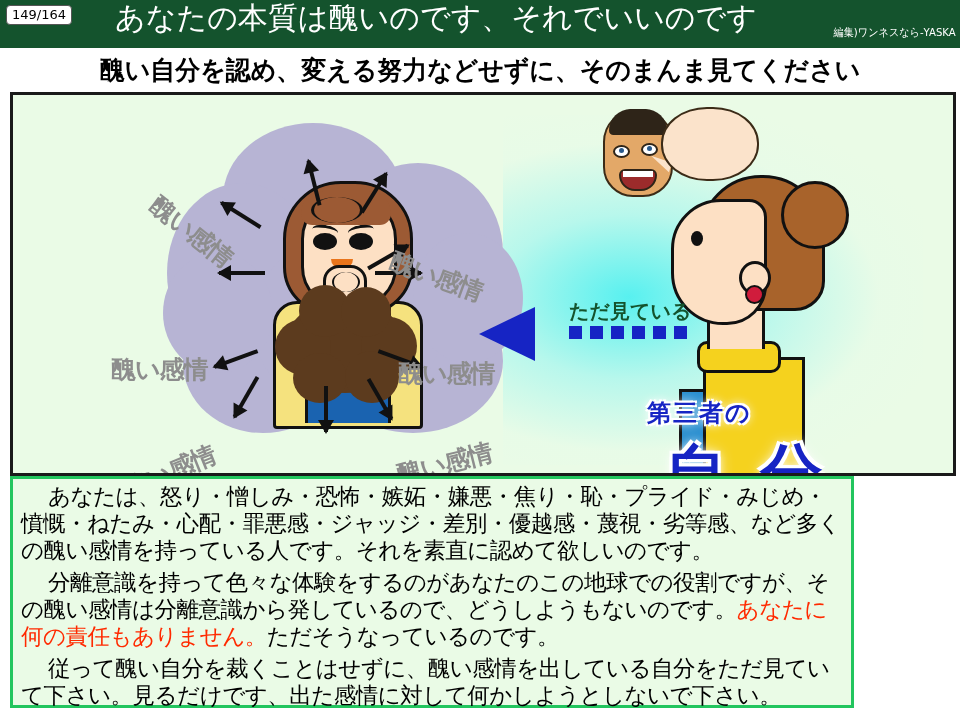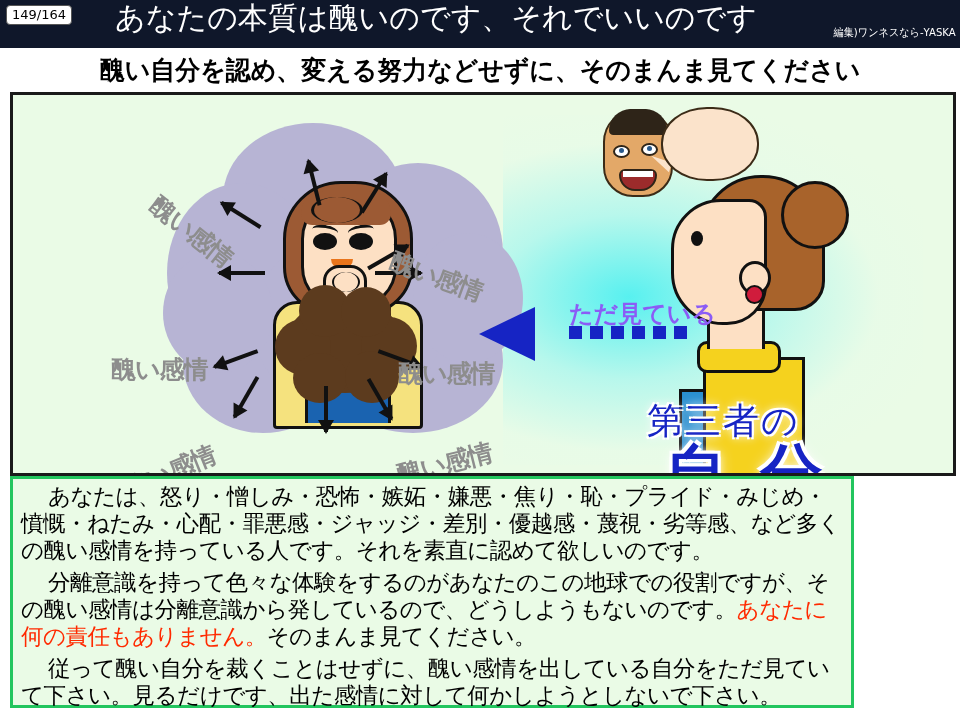--- a/index.html
+++ b/index.html
@@ -3,21 +3,21 @@
 <meta charset="utf-8">
 <style>
   html,body{margin:0;padding:0;background:#ffffff;}
   body{width:960px;height:720px;overflow:hidden;
        font-family:"DejaVu Sans","Liberation Sans",sans-serif;}
 
   #slide{position:relative;width:960px;height:720px;background:#fff;}
 
   
   .titlebar{position:absolute;left:0;top:0;width:960px;height:48px;
-            background:#0f172a;}
+            background:#14532d;}
   .page-badge{position:absolute;left:6px;top:5px;
               background:#fff;border:1px solid #555;border-radius:4px;
               padding:1px 5px;font-size:13px;color:#000;line-height:16px;}
   .title-text{position:absolute;left:86px;top:1px;width:700px;height:35px;
               display:flex;align-items:center;justify-content:center;
               color:#fff;font-size:30px;letter-spacing:0px;white-space:nowrap;}
   .credit{position:absolute;right:4px;top:25px;color:#fff;font-size:11px;
           white-space:nowrap;transform:scaleX(.92);transform-origin:right center;}
 
   
@@ -108,21 +108,21 @@
   .balloon-tail{position:absolute;left:636px;top:64px;width:0;height:0;
        border-top:10px solid #fbe3cb;border-left:22px solid transparent;
        transform:rotate(18deg);}
 
   
   .dashrow{position:absolute;left:556px;top:231px;display:flex;gap:8px;}
   .dashrow i{display:block;width:13px;height:13px;background:#1624c4;}
   .bigarrow{position:absolute;left:466px;top:212px;width:0;height:0;
        border-right:56px solid #1624c4;border-top:27px solid transparent;
        border-bottom:27px solid transparent;}
-  .tadami{position:absolute;left:556px;top:203px;color:#8b5cf6;font-size:24px;
+  .tadami{position:absolute;left:556px;top:203px;color:#14532d;font-size:20px;
        font-weight:bold;white-space:nowrap;}
 
   
   .woman{position:absolute;left:640px;top:80px;width:210px;height:298px;}
   .w-hair{position:absolute;left:46px;top:0px;width:120px;height:130px;
        background:#a8632b;border:3px solid #111;border-radius:62px 62px 30px 30px;}
   .w-bun{position:absolute;left:128px;top:6px;width:62px;height:62px;
        background:#a8632b;border:3px solid #111;border-radius:50%;}
   .w-face{position:absolute;left:18px;top:24px;width:90px;height:120px;
        background:#fde0c4;border:3px solid #111;
@@ -136,22 +136,22 @@
   .w-neck{position:absolute;left:54px;top:132px;width:52px;height:42px;
        background:#fde0c4;border-left:3px solid #111;border-right:3px solid #111;}
   .w-collar{position:absolute;left:44px;top:166px;width:78px;height:26px;
        background:#f5d21e;border:3px solid #111;border-radius:10px;}
   .w-shirt{position:absolute;left:50px;top:182px;width:96px;height:120px;
        background:#f5d21e;border:3px solid #111;}
   .w-blue{position:absolute;left:26px;top:214px;width:40px;height:88px;
        background:#2a8fd0;border:3px solid #111;}
 
   
-  .third{position:absolute;left:634px;top:302px;color:#1624c4;font-size:36px;
-      font-weight:normal;white-space:nowrap;letter-spacing:2px;
+  .third{position:absolute;left:634px;top:302px;color:#1624c4;font-size:24px;
+      font-weight:bold;white-space:nowrap;letter-spacing:2px;
       text-shadow:-2px -2px 0 #fff,2px -2px 0 #fff,-2px 2px 0 #fff,2px 2px 0 #fff,
                   0 0 8px #fff,0 0 12px #fff;}
   .jibun{position:absolute;left:652px;top:336px;color:#1624c4;font-size:62px;
       font-weight:bold;white-space:nowrap;letter-spacing:6px;
       text-shadow:-3px -3px 0 #fff,3px -3px 0 #fff,-3px 3px 0 #fff,3px 3px 0 #fff,
                   0 0 10px #fff,0 0 16px #fff;}
 
   
   .textbox{position:absolute;left:10px;top:476px;width:844px;height:232px;
            border:3px solid #22c55e;background:#eafbe6;box-sizing:border-box;
@@ -275,20 +275,20 @@
 
     <div class="third">第三者の</div>
     <div class="jibun">自 分</div>
   </div>
 
   <div class="textbox">
     <p class="para">
       <span>あなたは、怒り・憎しみ・恐怖・嫉妬・嫌悪・焦り・恥・プライド・みじめ・憤慨・ねたみ・心配・罪悪感・ジャッジ・差別・優越感・蔑視・劣等感、など多くの醜い感情を持っている人です。それを素直に認めて欲しいのです。</span>
     </p>
     <p class="para p2">
-      <span>分離意識を持って色々な体験をするのがあなたのこの地球での役割ですが、その醜い感情は分離意識から発しているので、どうしようもないのです。</span><span class="hl">あなたに何の責任もありません。</span><span>そのまんま見てください。</span>
+      <span>分離意識を持って色々な体験をするのがあなたのこの地球での役割ですが、その醜い感情は分離意識から発しているので、どうしようもないのです。</span><span class="hl">あなたに何の責任もありません。</span><span>ただそうなっているのです。</span>
     </p>
     <p class="para">
       <span>従って醜い自分を裁くことはせずに、醜い感情を出している自分をただ見ていて下さい。見るだけです、出た感情に対して何かしようとしないで下さい。</span>
     </p>
   </div>
 
 </div>
 
 </body></html>

